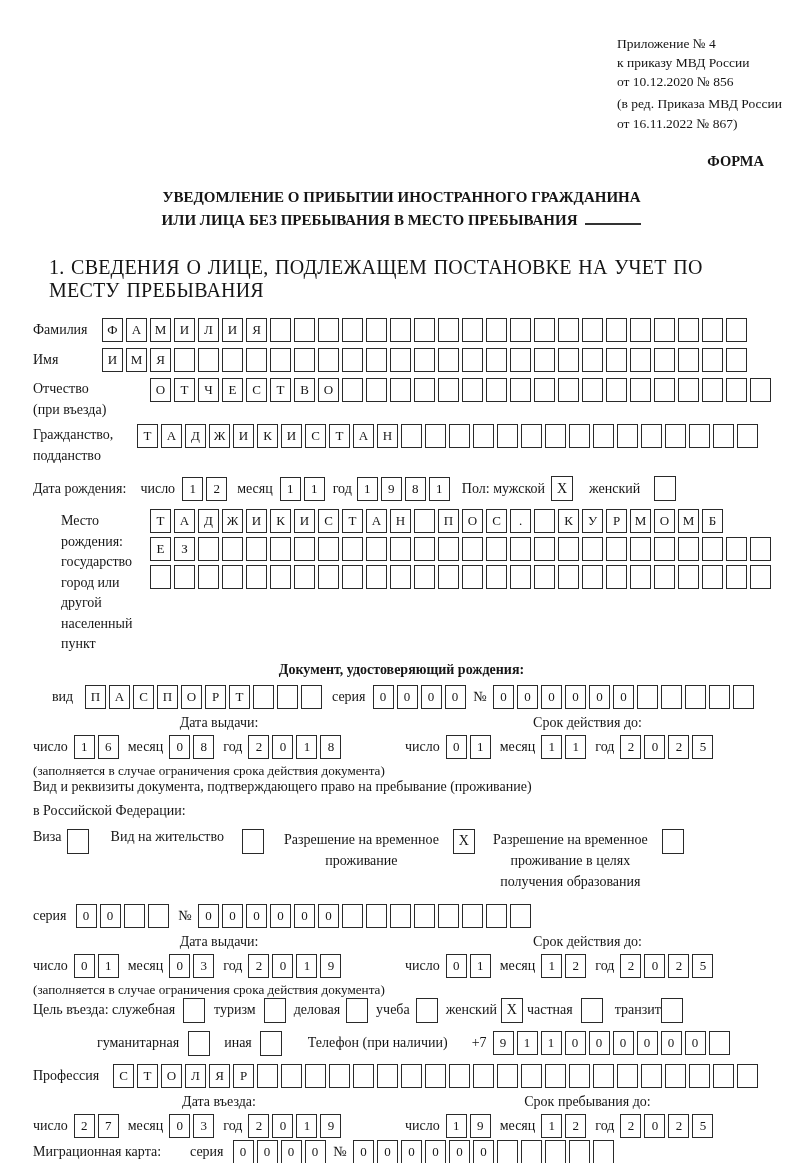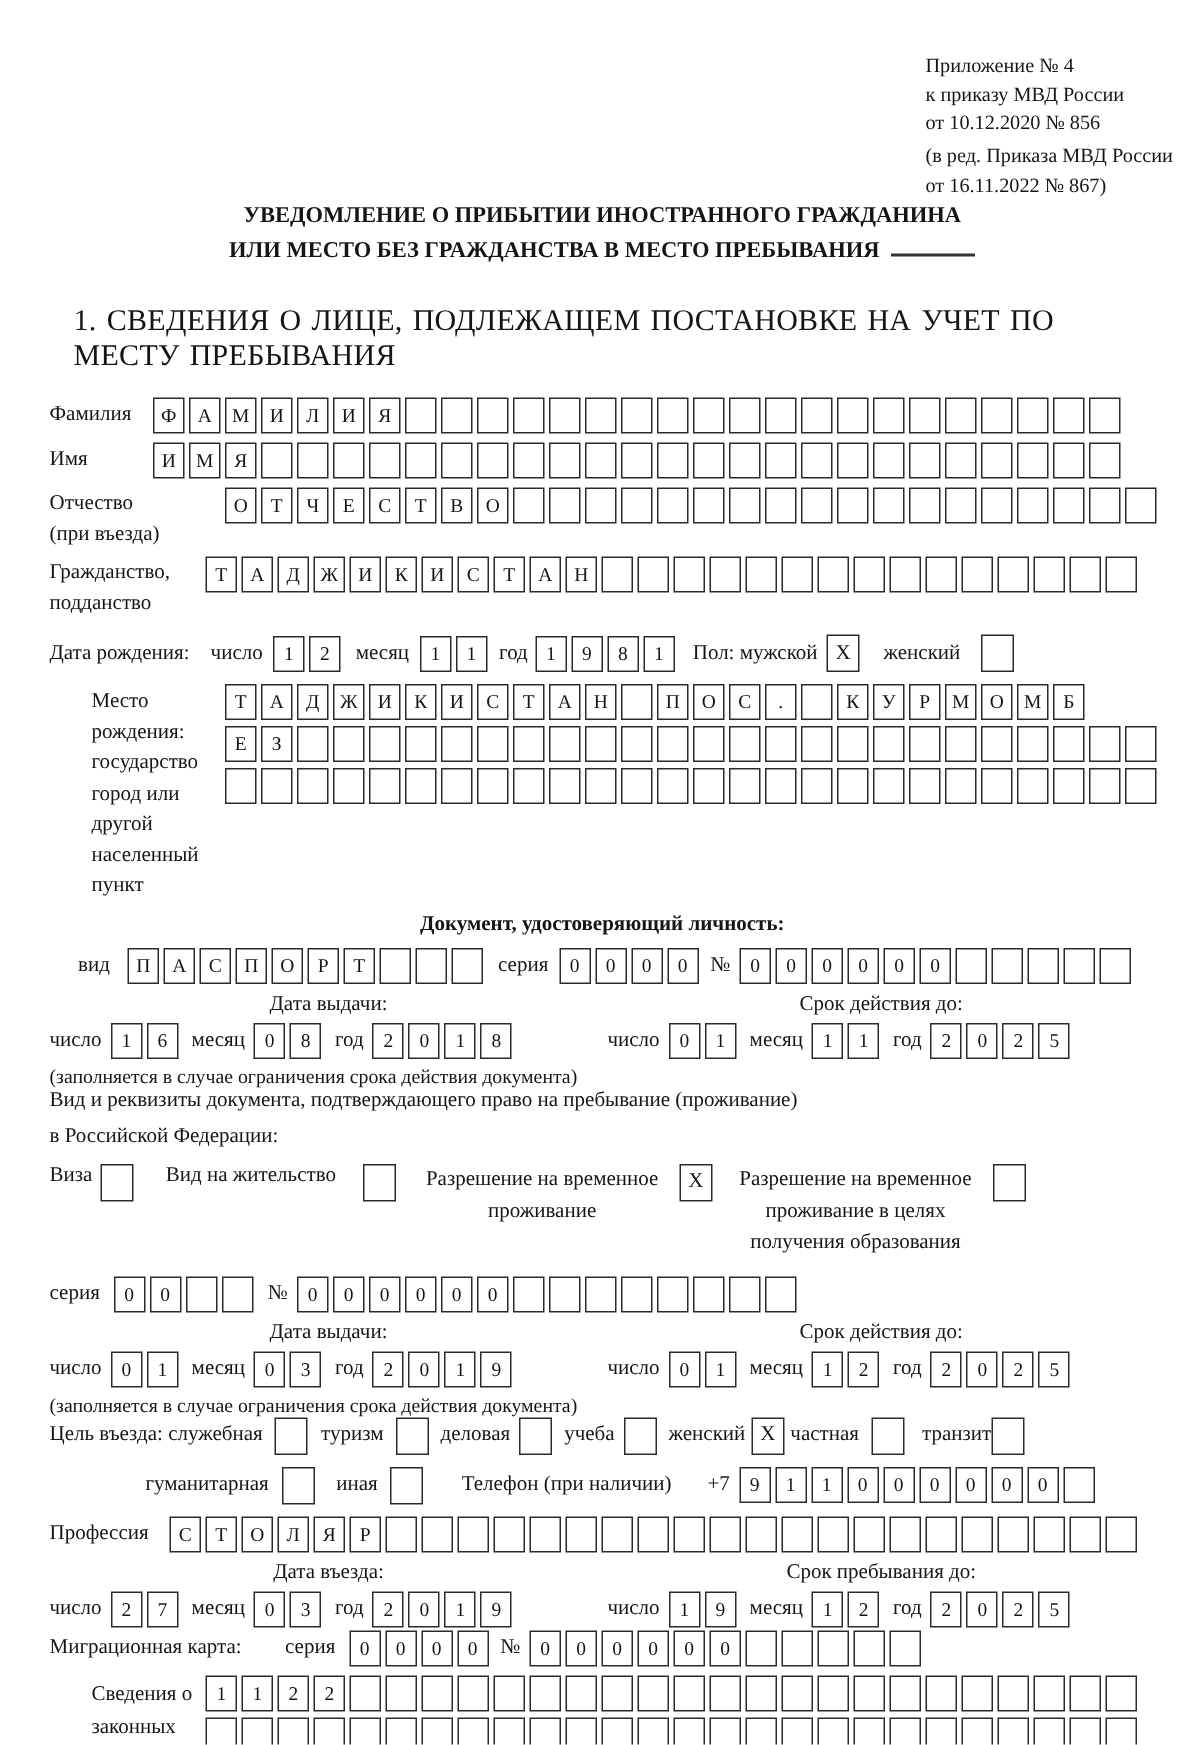--- a/index.html
+++ b/index.html
@@ -74,25 +74,26 @@
 <div class="page">
 
   <div class="appendix">
     <div>Приложение № 4</div>
     <div>к приказу МВД России</div>
     <div>от 10.12.2020 № 856</div>
     <div class="gap">(в ред. Приказа МВД России</div>
     <div>от 16.11.2022 № 867)</div>
   </div>
 
+  <div class="forma">ФОРМА</div>
 
   <div class="title">
     <div>УВЕДОМЛЕНИЕ О ПРИБЫТИИ ИНОСТРАННОГО ГРАЖДАНИНА</div>
     <div>
-      <span>ИЛИ МЕСТО БЕЗ ГРАЖДАНСТВА В МЕСТО ПРЕБЫВАНИЯ</span><span class="blank-line"></span>
+      <span>ИЛИ ЛИЦА БЕЗ ПРЕБЫВАНИЯ В МЕСТО ПРЕБЫВАНИЯ</span><span class="blank-line"></span>
     </div>
   </div>
 
   <div class="section-heading">1. СВЕДЕНИЯ О ЛИЦЕ, ПОДЛЕЖАЩЕМ ПОСТАНОВКЕ НА УЧЕТ ПО МЕСТУ ПРЕБЫВАНИЯ</div>
 
   <div class="row mb6">
     <span class="lbl w-surname">Фамилия</span>
     <span class="cellrow">
         <span class="cell">Ф</span>
         <span class="cell">А</span>
@@ -342,21 +343,21 @@
           <span class="cell"></span>
           <span class="cell"></span>
           <span class="cell"></span>
           <span class="cell"></span>
           <span class="cell"></span>
           <span class="cell"></span>
         </span>
     </div>
   </div>
 
-  <div class="centered-bold">Документ, удостоверяющий личность:</div>
+  <div class="centered-bold">Документ, удостоверяющий рождения:</div>
 
   <div class="row mb6">
     <span class="lbl" style="width:52px;padding-left:19px">вид</span>
     <span class="cellrow" style="margin-right:10px">
         <span class="cell">П</span>
         <span class="cell">А</span>
         <span class="cell">С</span>
         <span class="cell">П</span>
         <span class="cell">О</span>
         <span class="cell">Р</span>

